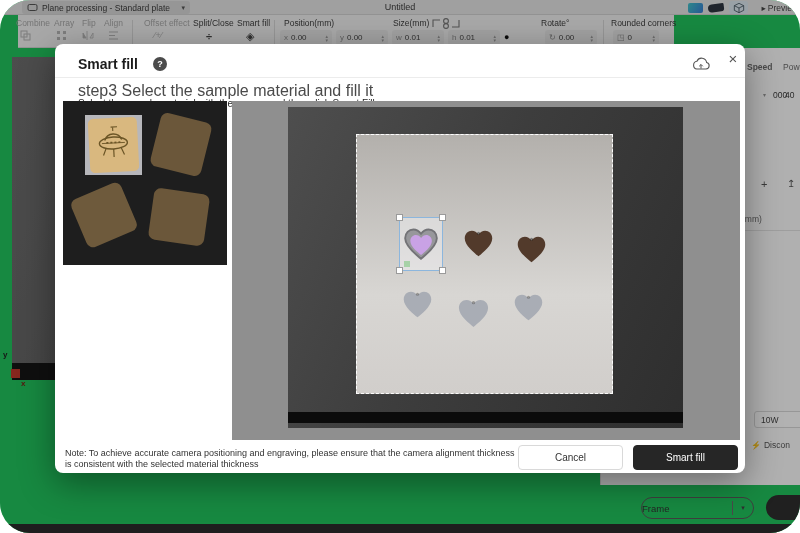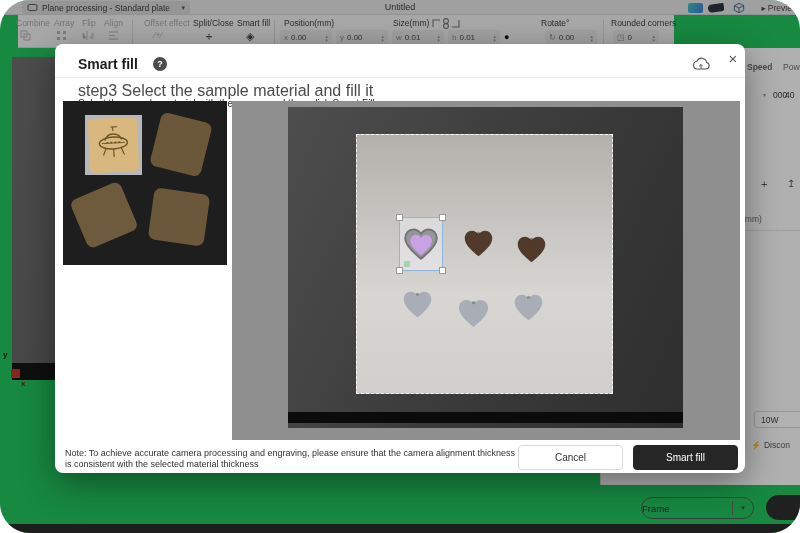--- a/index.html
+++ b/index.html
@@ -343,21 +343,21 @@
             <circle cx="12" cy="4.6" r="1.1" fill="rgba(0,0,0,0.3)"></circle>
           </svg>
           <svg class="heart" style="left:154px; top:156px;" width="35" height="33" viewBox="0 0 24 24">
             <path d="M12 21.3C9.2 18.9 2 13.5 2 8.3 2 5 4.4 2.8 7.2 2.8c1.9 0 3.6 1 4.8 2.7 1.2-1.7 2.9-2.7 4.8-2.7C19.6 2.8 22 5 22 8.3c0 5.2-7.2 10.6-10 13z" stroke-width="1" fill="#a9adb5"></path>
             <circle cx="12" cy="4.6" r="1.1" fill="rgba(0,0,0,0.3)"></circle>
           </svg>
         </div>
       </div>
     </div>
 
-    <div class="note">Note: To achieve accurate camera processing and engraving, please ensure that the camera alignment thickness is consistent with the selected material thickness</div>
+    <div class="note">Note: To achieve accurate camera positioning and engraving, please ensure that the camera alignment thickness is consistent with the selected material thickness</div>
     <div class="btn btn-cancel">
       <span>Cancel</span>
     </div>
     <div class="btn btn-confirm">
       <span>Smart fill</span>
     </div>
   </div>
 
 </div>
 

